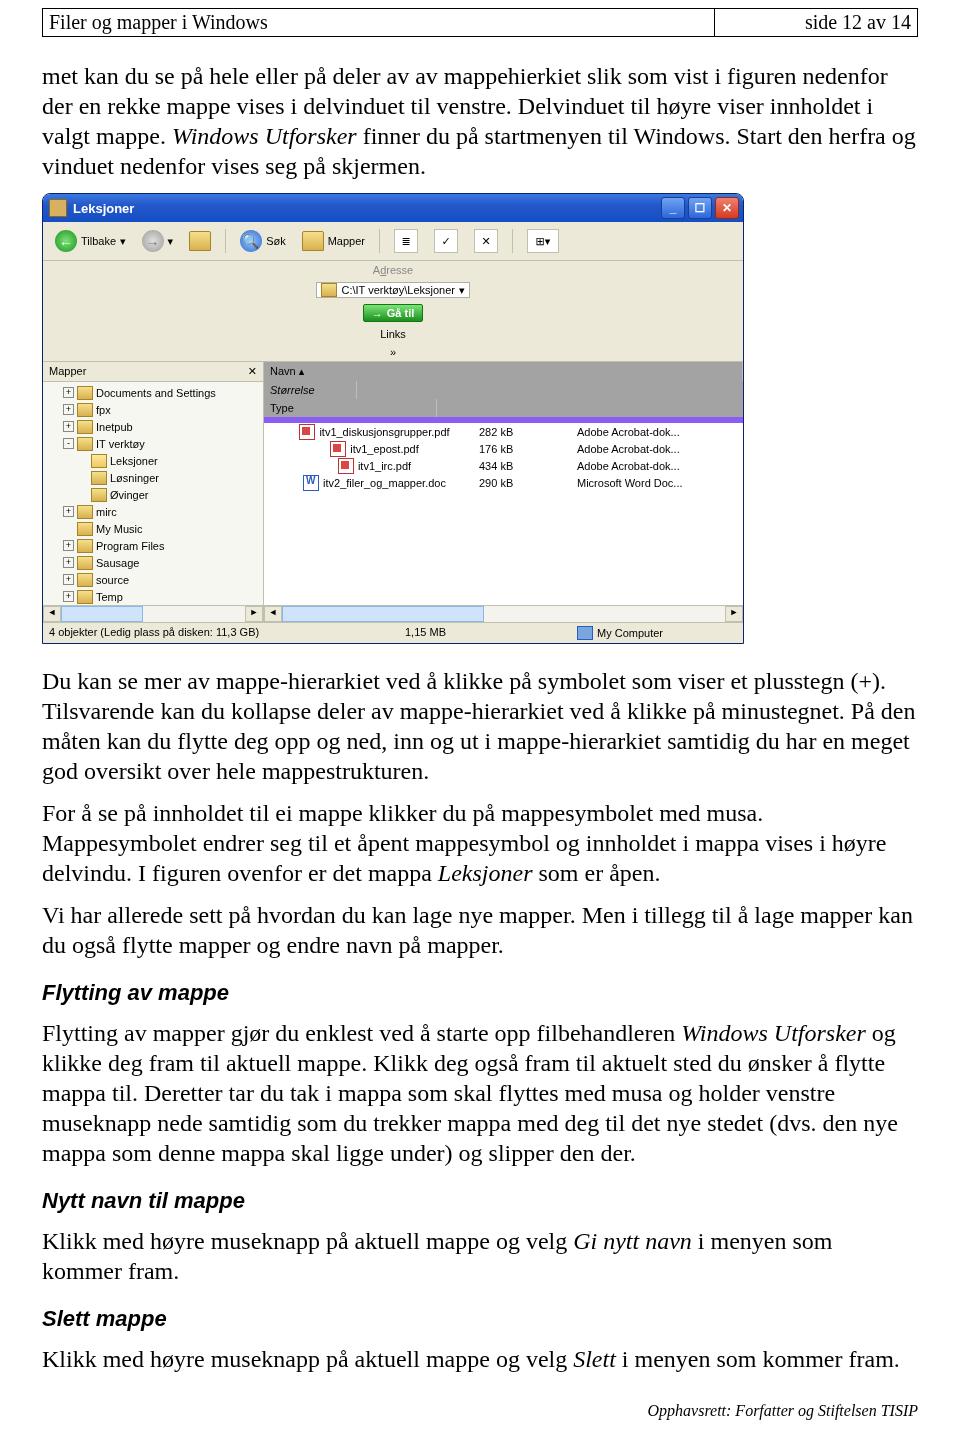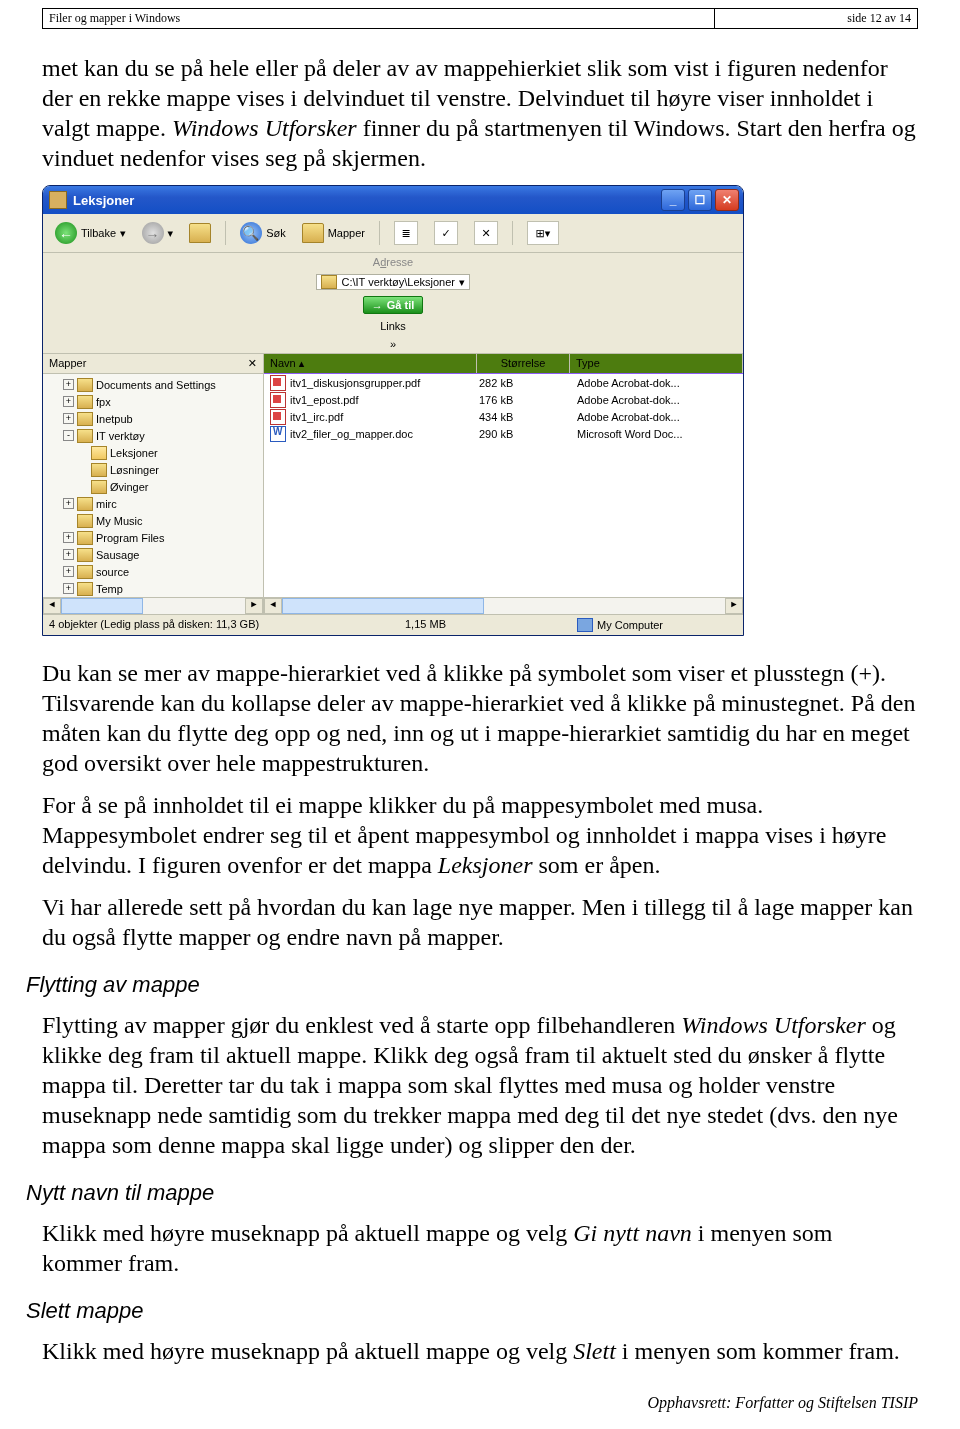--- a/index.html
+++ b/index.html
@@ -9,21 +9,21 @@
     background: #fff;
     color: #000;
     width: 960px;
   }
   .page {
     padding: 0;
   }
   .header-bar {
     border: 1px solid #000;
     display: flex;
-    font-size: 12px;
+    font-size: 20px;
     margin: 8px 42px 24px 42px;
   }
   .header-left {
     flex: 1;
     padding: 2px 6px;
     border-right: 1px solid #000;
   }
   .header-right {
     width: 190px;
     padding: 2px 6px;
@@ -37,24 +37,24 @@
   .body-text p { margin: 0 0 12px 0; }
   .body-text em { font-style: italic; }
   h1.doc-h1 {
     font-family: Arial, sans-serif;
     font-weight: bold;
     font-size: 32px;
     margin: 22px 42px 14px 42px;
   }
   h2.doc-h2 {
     font-family: Arial, sans-serif;
-    font-weight: normal;
+    font-weight: bold;
     font-style: italic;
     font-size: 22px;
-    margin: 20px 42px 10px 26px;
+    margin: 20px 42px 10px 42px;
   }
 
   
   .shot-wrap {
     margin: 10px 42px 22px 42px;
   }
   .win {
     width: 700px;
     border: 1px solid #0a246a;
     border-radius: 8px 8px 0 0;
@@ -127,26 +127,26 @@
   .sqx { width:9px;height:9px; border:1px solid #888; font-size:9px; line-height:9px; text-align:center; color:#000;}
   .tfold { width:14px;height:12px; background:linear-gradient(#f6e08a,#d8b050); border:1px solid #a5842a; }
   .tfold.open { background:linear-gradient(#ffe9a0,#f0c860); }
   .ind1{margin-left:14px;} .ind2{margin-left:28px;}
   .hscroll { height:16px; background:#ece9d8; border-top:1px solid #c0c0b0; display:flex;}
   .harrow{width:16px;border:1px solid #c0c0b0; background:#ece9d8; text-align:center; font-size:9px;}
   .htrack{flex:1; background:#f4f3ee; position:relative;}
   .hthumb{position:absolute; left:0; top:0; height:14px; width:80px; background:#cfe3fb; border:1px solid #8fb6e6;}
 
   .rightpane { flex:1; display:flex; flex-direction:column;}
-  .cols { display:flex; background:#4d7c0f; border-bottom:1px solid #8b5cf6;}
+  .cols { display:flex; background:#a3a3a3; border-bottom:6px solid #8b5cf6;flex-direction:column;}
   .col { padding:3px 6px; border-right:1px solid #c0c0b0; }
-  .col.n{flex:1;} .col.s{width:80px;text-align:center;} .col.t{width:160px;}
+  .col.n{flex:1;} .col.s{width:80px;text-align:left;font-style:italic;} .col.t{width:160px;}
   .filelist { flex:1; }
   .frow { display:flex; align-items:center; height:17px;}
-  .fname{flex:1; padding-left:6px; display:flex; align-items:center; gap:4px;}
+  .fname{flex:1; padding-left:6px; display:flex; align-items:center; gap:4px;justify-content:center;}
   .fsize{width:86px; text-align:left; padding-right:6px;}
   .ftype{width:166px; padding-left:6px;}
   .pdfico{width:14px;height:14px;background:#fff;border:1px solid #b33;position:relative;}
   .pdfico::after{content:"";position:absolute;left:2px;top:2px;width:8px;height:8px;background:#d44;}
   .docico{width:14px;height:14px;background:#fff;border:1px solid #2a5bbf;position:relative;}
   .docico::after{content:"W";position:absolute;left:2px;top:-1px;color:#2a5bbf;font-size:10px;font-weight:bold;}
 
   .statusbar { background:#ece9d8; border-top:1px solid #c0c0b0; display:flex; padding:3px 6px; gap:12px;}
   .statusbar .s1{flex:1;}
   .statusbar .s2{width:160px;}

